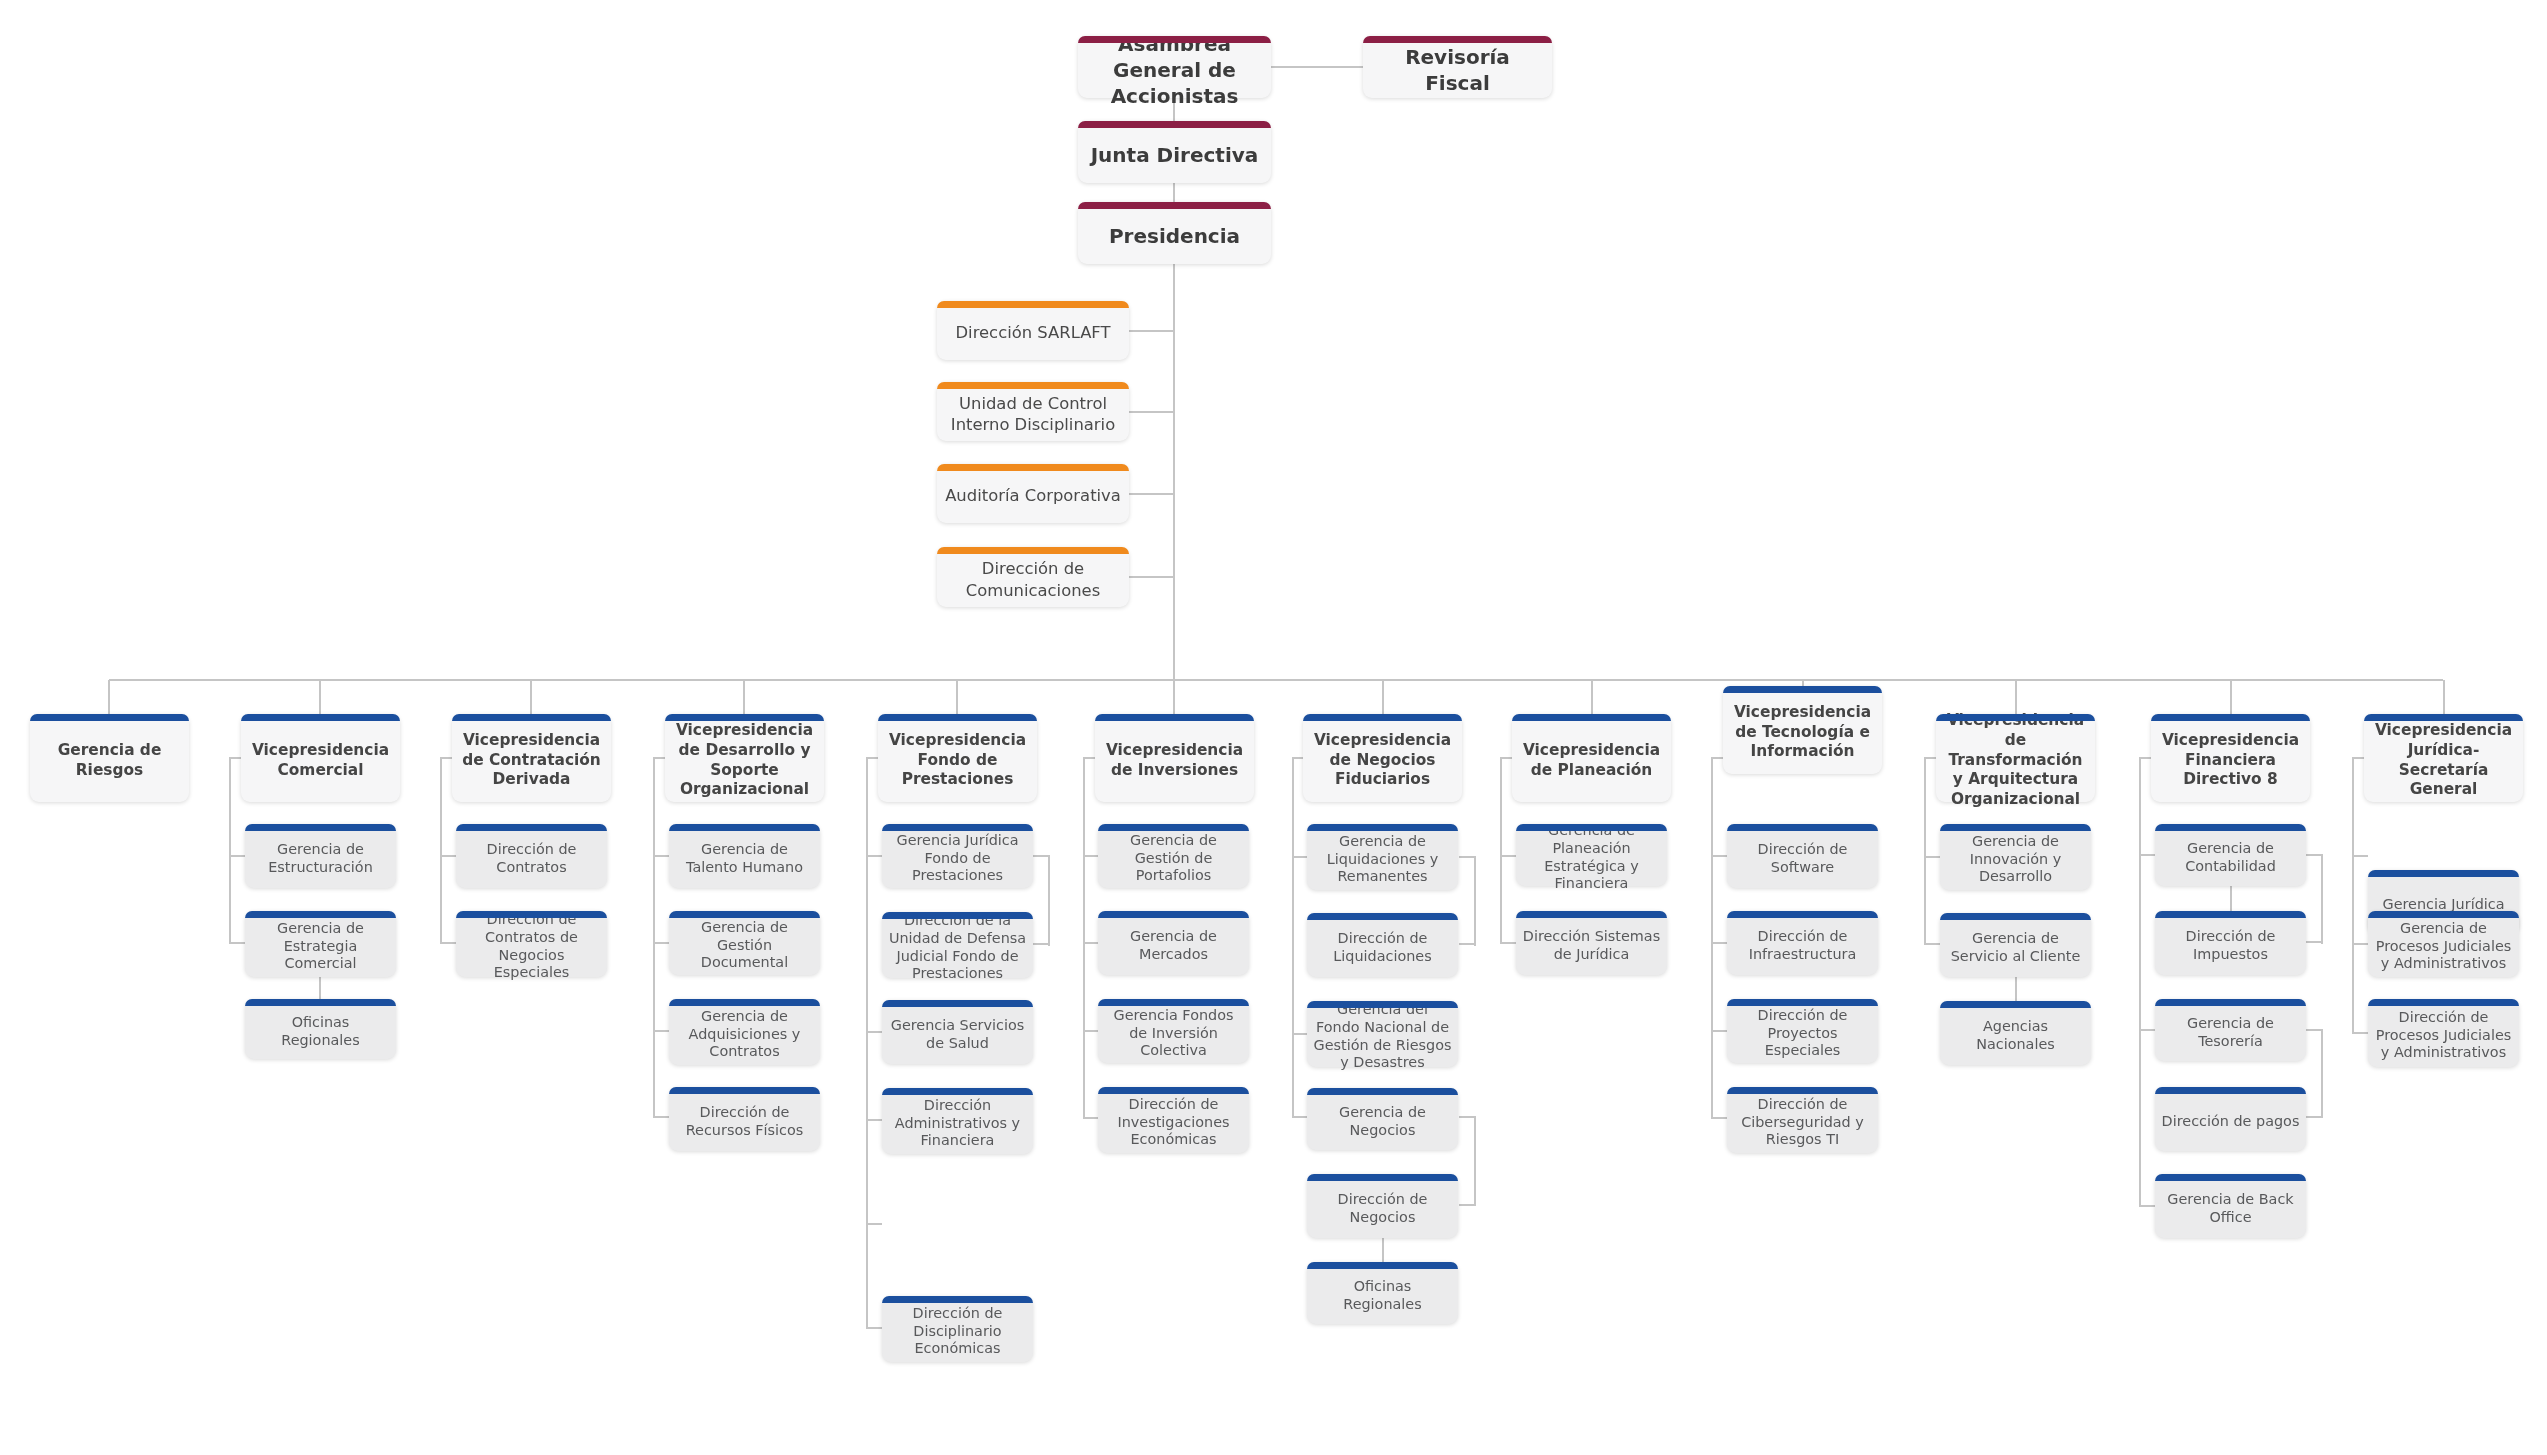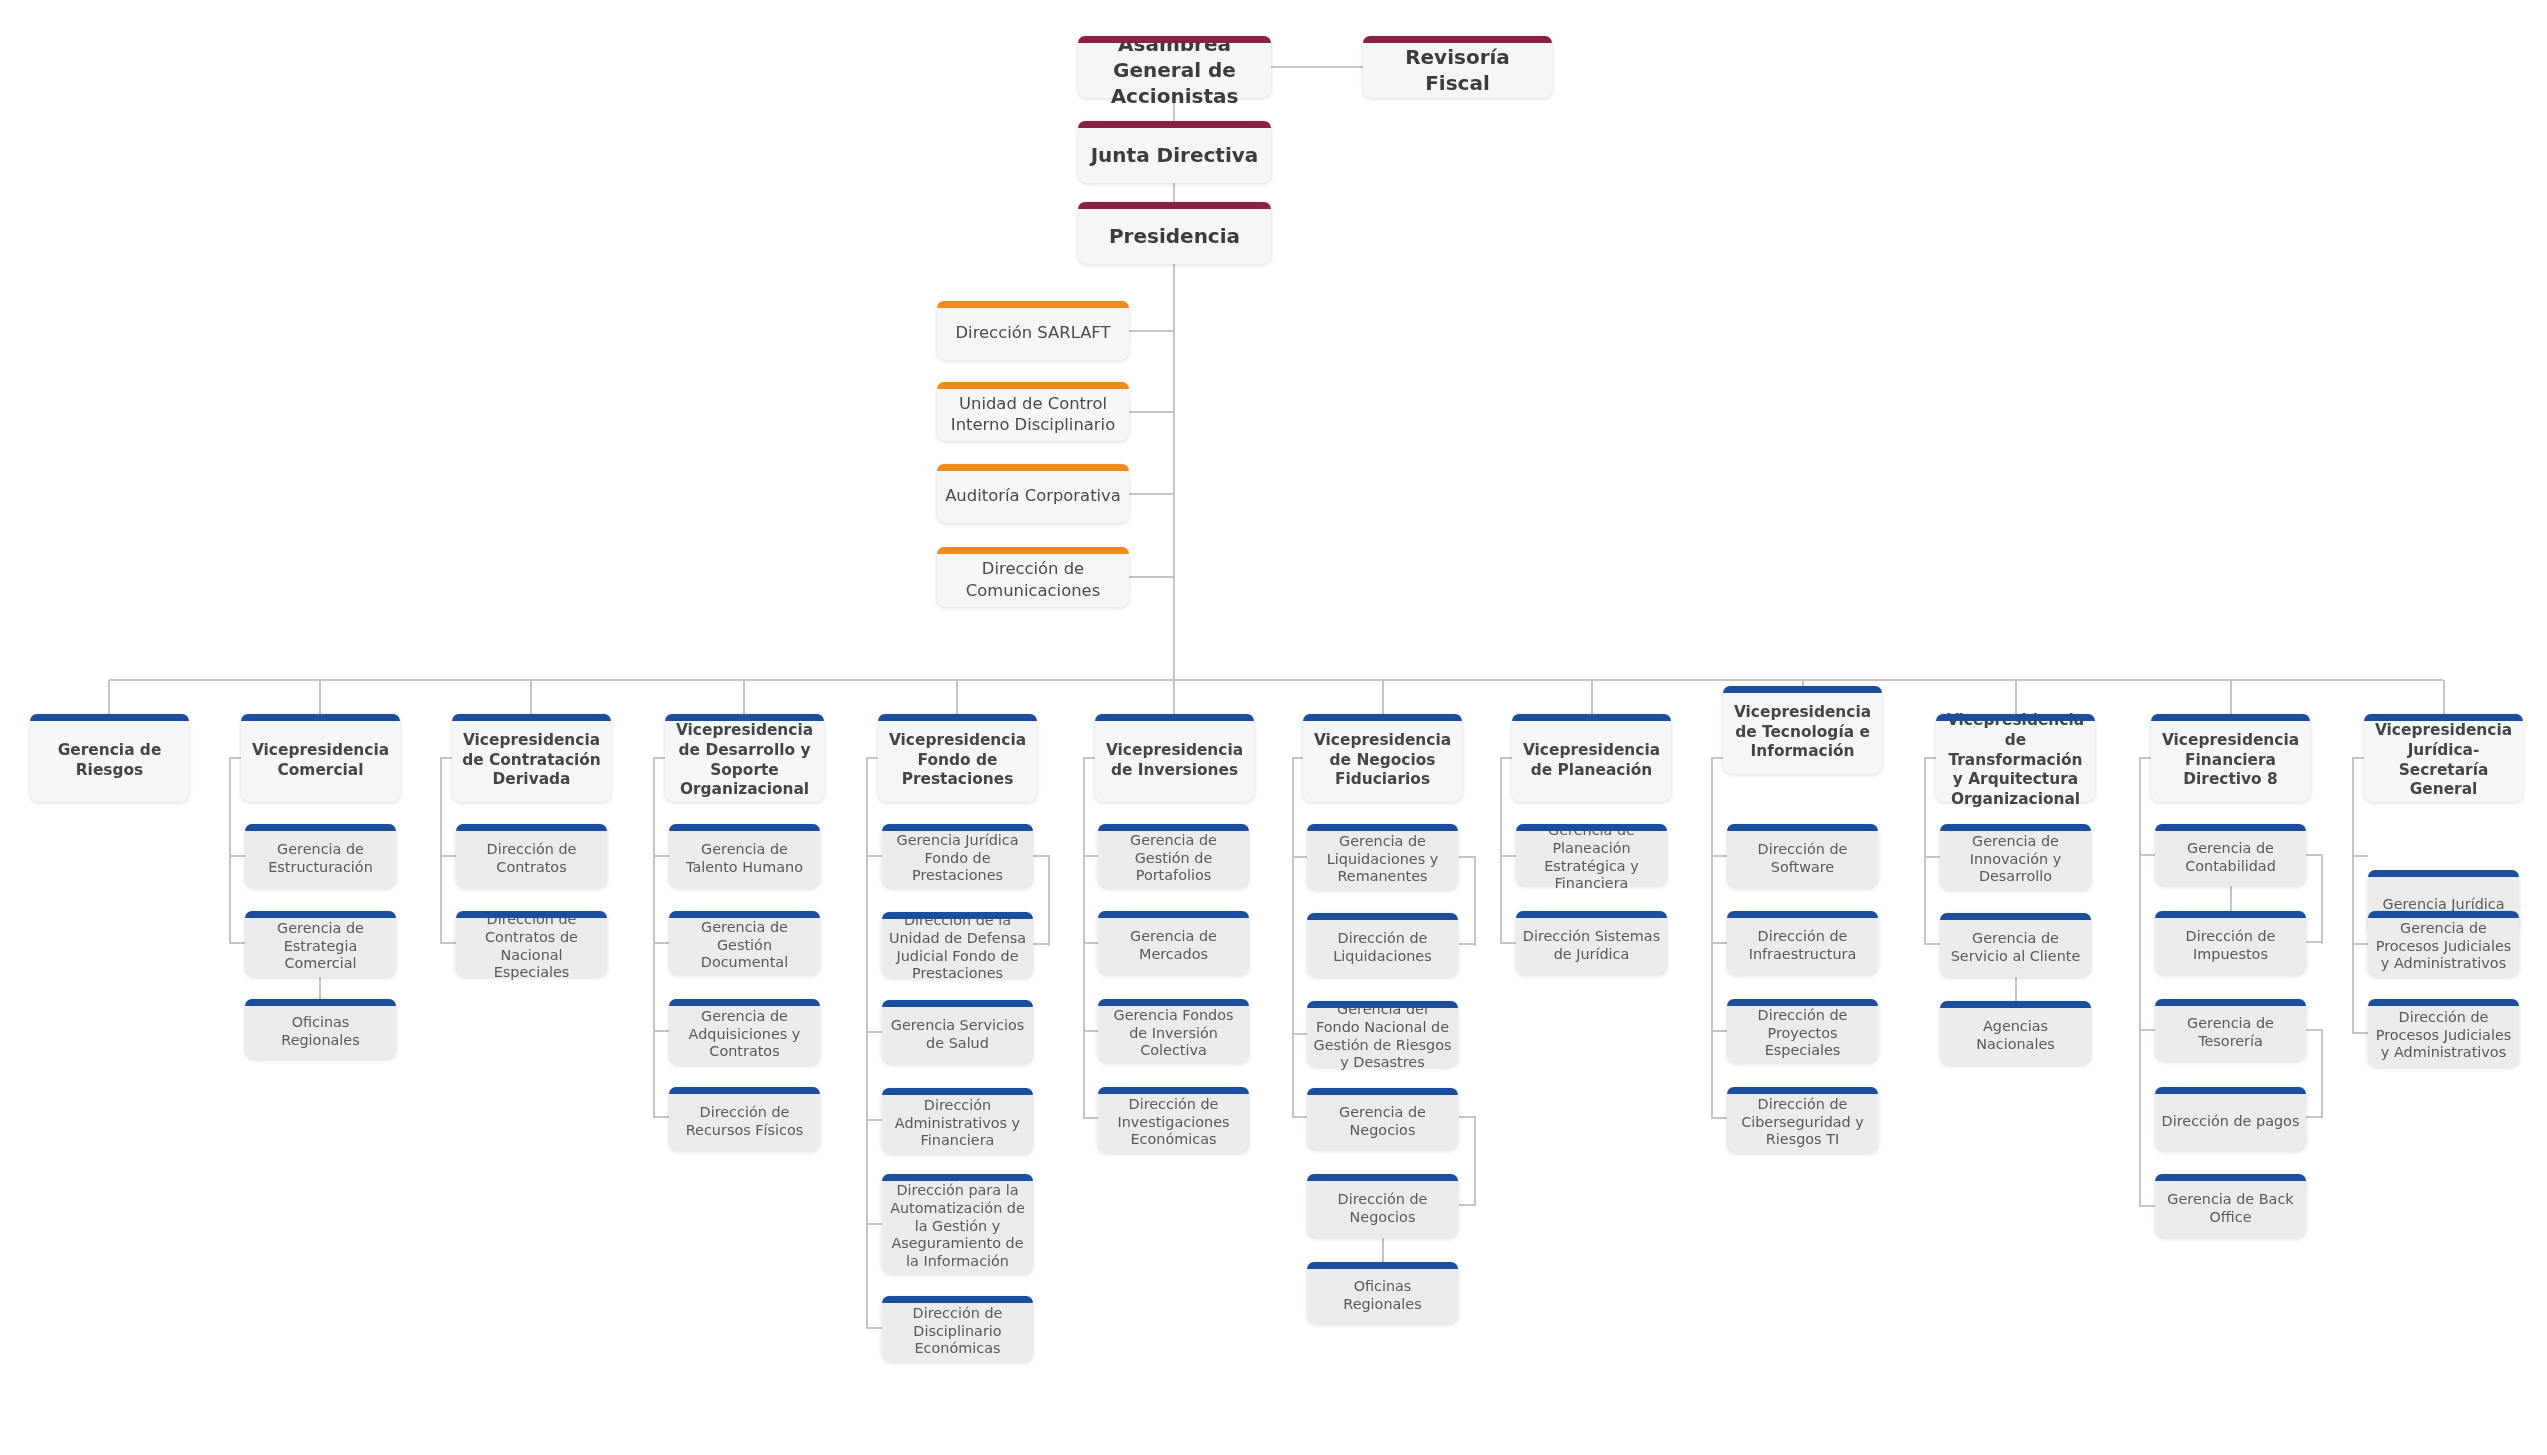--- a/index.html
+++ b/index.html
@@ -204,21 +204,21 @@
       <span>Gerencia de Estrategia Comercial</span>
     </div>
   <div class="b kid acc-b" style="left:245px;top:999px;width:151px;height:60px">
       <span>Oficinas Regionales</span>
     </div>
 
   <div class="b kid acc-b" style="left:456px;top:824px;width:151px;height:64px">
       <span>Dirección de Contratos</span>
     </div>
   <div class="b kid acc-b" style="left:456px;top:911px;width:151px;height:66px">
-      <span>Dirección de Contratos de Nacional Especiales</span>
+      <span>Dirección de Contratos de Negocios Especiales</span>
     </div>
 
   <div class="b kid acc-b" style="left:669px;top:824px;width:151px;height:64px">
       <span>Gerencia de Talento Humano</span>
     </div>
   <div class="b kid acc-b" style="left:669px;top:911px;width:151px;height:64px">
       <span>Gerencia de Gestión Documental</span>
     </div>
   <div class="b kid acc-b" style="left:669px;top:999px;width:151px;height:66px">
       <span>Gerencia de Adquisiciones y Contratos</span>
@@ -232,23 +232,20 @@
     </div>
   <div class="b kid acc-b" style="left:882px;top:912px;width:151px;height:66px">
       <span>Dirección de la Unidad de Defensa Judicial Fondo de Prestaciones</span>
     </div>
   <div class="b kid acc-b" style="left:882px;top:1000px;width:151px;height:64px">
       <span>Gerencia Servicios de Salud</span>
     </div>
   <div class="b kid acc-b" style="left:882px;top:1088px;width:151px;height:66px">
       <span>Dirección Administrativos y Financiera</span>
     </div>
-  <div class="b kid acc-b" style="left:882px;top:1174px;width:151px;height:100px">
-      <span>Dirección para la Automatización de la Gestión y Aseguramiento de la Información</span>
-    </div>
   <div class="b kid acc-b" style="left:882px;top:1296px;width:151px;height:66px">
       <span>Dirección de Disciplinario Económicas</span>
     </div>
 
   <div class="b kid acc-b" style="left:1098px;top:824px;width:151px;height:64px">
       <span>Gerencia de Gestión de Portafolios</span>
     </div>
   <div class="b kid acc-b" style="left:1098px;top:911px;width:151px;height:64px">
       <span>Gerencia de Mercados</span>
     </div>

